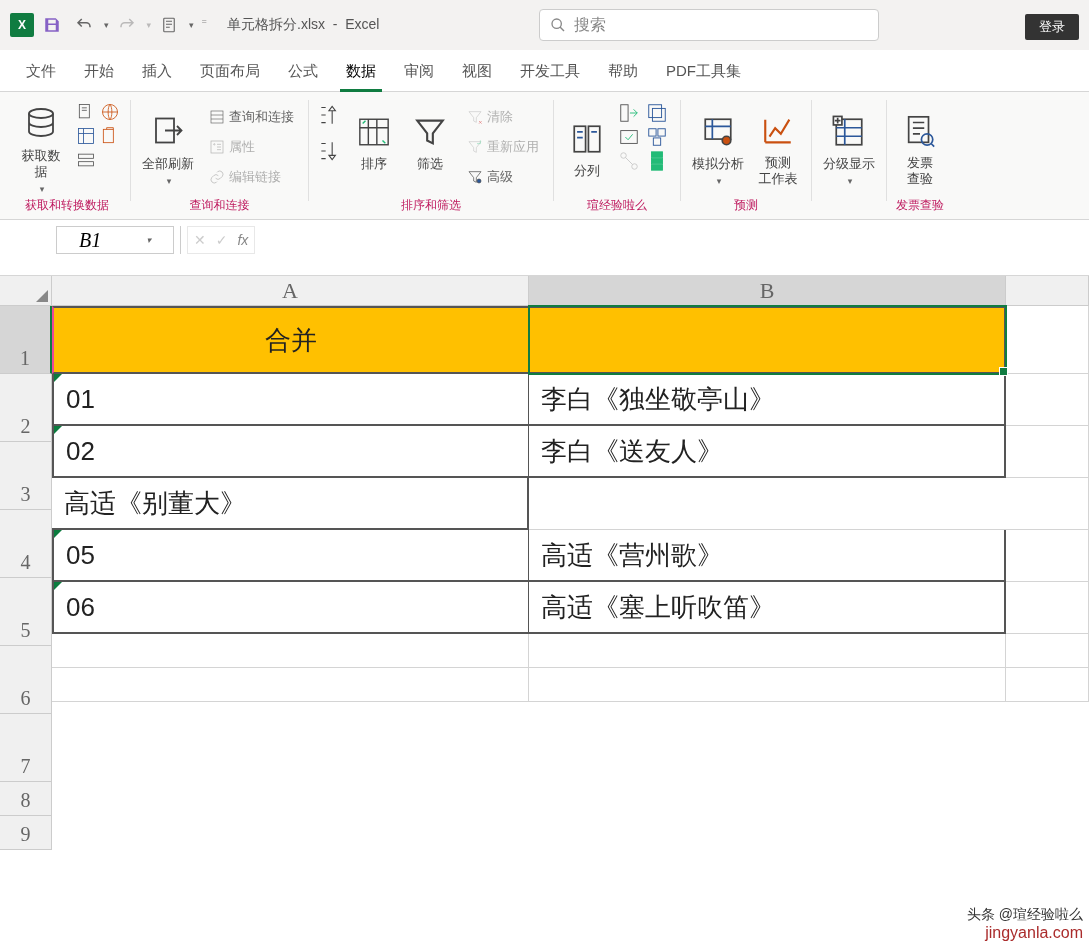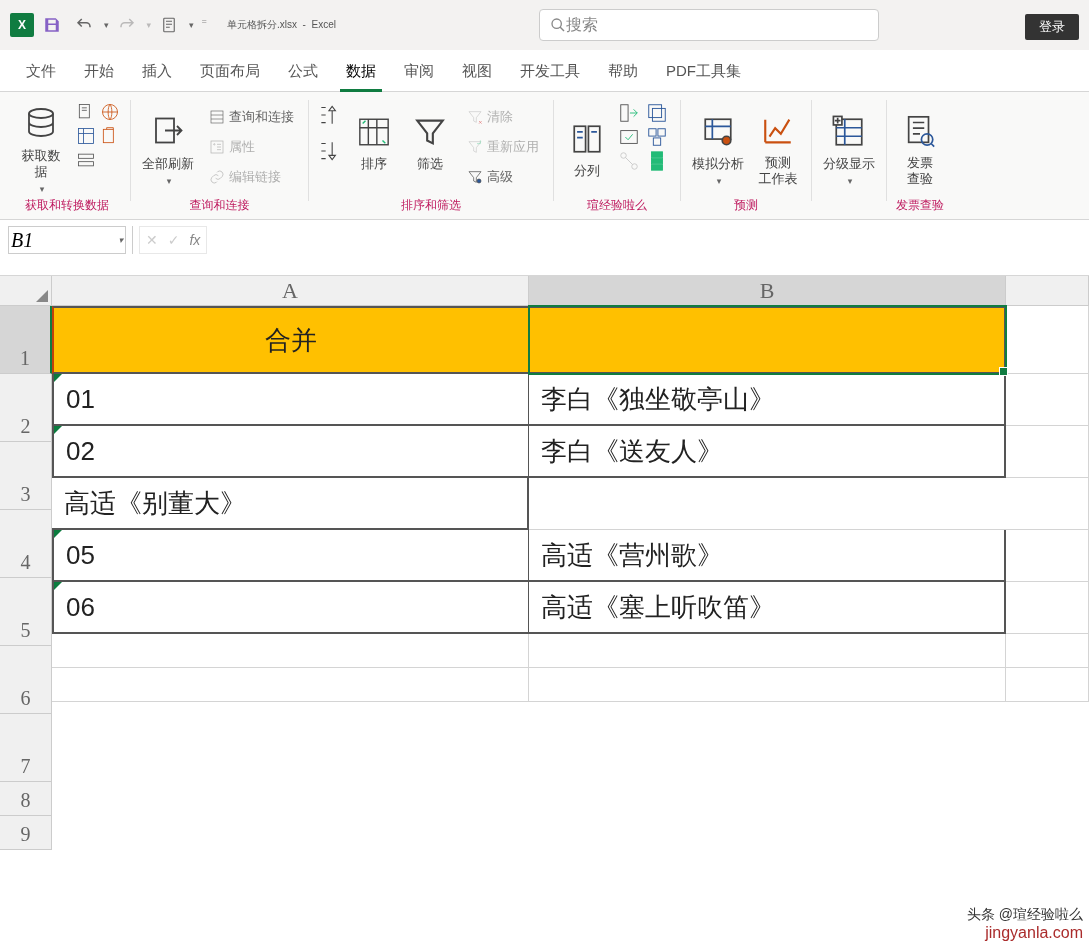--- a/index.html
+++ b/index.html
@@ -1,42 +1,42 @@
 <!DOCTYPE html>
 <html><head>
 <meta charset="utf-8">
 <style>
 * { box-sizing: border-box; margin: 0; padding: 0; }
 body { font-family: "Microsoft YaHei", "Segoe UI", sans-serif; background: #fff; width: 1089px; height: 952px; overflow: hidden; position: relative; }
 .titlebar { height: 50px; background: #f3f2f1; display: flex; align-items: center; padding: 0 10px; gap: 4px; }
 .app-icon { width: 24px; height: 24px; background: #107c41; color: #fff; display: flex; align-items: center; justify-content: center; font-size: 12px; font-weight: bold; border-radius: 2px; }
 .qat-btn { width: 28px; height: 28px; display: flex; align-items: center; justify-content: center; color: #444; cursor: pointer; }
 .qat-btn svg { width: 18px; height: 18px; }
-.title-text { color: #555; font-size: 10px; margin-left: 12px; }
+.title-text { color: #555; font-size: 14px; margin-left: 12px; }
 .title-app { color: #555; }
-.search-box { margin-left: auto; margin-right: 200px; background: #fff; border: 1px solid #ccc; border-radius: 4px; width: 340px; height: 32px; display: flex; align-items: center; padding: 0 10px; gap: 0; color: #888; }
+.search-box { margin-left: auto; margin-right: 200px; background: #fff; border: 1px solid #ccc; border-radius: 4px; width: 340px; height: 32px; display: flex; align-items: center; padding: 0 10px; gap: 8px; color: #888; }
 .login-btn { position: absolute; right: 10px; top: 14px; background: #333; color: #fff; padding: 4px 14px; font-size: 13px; border-radius: 2px; cursor: pointer; }
 .tabs { height: 42px; display: flex; align-items: flex-end; padding: 0 12px; gap: 0; border-bottom: 1px solid #d6d6d6; }
 .tab { padding: 10px 14px; font-size: 15px; color: #555; cursor: pointer; position: relative; }
 .tab.active { color: #000; font-weight: 500; }
 .tab.active::after { content: ""; position: absolute; bottom: -1px; left: 8px; right: 8px; height: 3px; background: #107c41; }
 .ribbon { height: 128px; background: #f9f9f8; border-bottom: 1px solid #d6d6d6; display: flex; padding: 4px 6px 0; }
 .group { display: flex; flex-direction: column; align-items: center; padding: 2px 6px; position: relative; }
 .group-sep { width: 1px; background: #e0e0e0; margin: 4px 2px 18px; }
 .group-label { font-size: 12px; color: #be185d; padding-bottom: 3px; height: 20px; display: flex; align-items: center; }
 .group-body { flex: 1; display: flex; align-items: flex-start; gap: 6px; padding-top: 4px; }
 .big-btn { display: flex; flex-direction: column; align-items: center; justify-content: center; width: 58px; height: 94px; cursor: pointer; gap: 4px; }
 .big-btn .ico { width: 40px; height: 40px; display: flex; align-items: center; justify-content: center; }
 .big-btn .lbl { font-size: 13px; color: #444; text-align: center; line-height: 1.2; }
 .small-btn { display: flex; align-items: center; gap: 4px; height: 30px; padding: 0 6px; cursor: pointer; font-size: 13px; color: #666; }
 .small-btn.disabled { opacity: 0.5; }
 .small-col { display: flex; flex-direction: column; gap: 0; }
 .icon-stack { display: grid; grid-template-columns: repeat(2, 22px); grid-auto-rows: 22px; gap: 2px; }
 .formula-row { height: 56px; border-bottom: 1px solid #d6d6d6; display: flex; align-items: flex-start; padding: 6px 8px 0; gap: 6px; background: #fff; }
-.name-box { width: 118px; height: 28px; border: 1px solid #ccc; display: flex; align-items: center; justify-content: space-between; padding: 0 2px; font-size: 20px; font-family: "Times New Roman", serif; font-style: italic; }
+.name-box { width: 118px; height: 28px; border: 1px solid #ccc; display: flex; align-items: center; justify-content: space-between; padding: 0 22px; font-size: 20px; font-family: "Times New Roman", serif; font-style: italic; margin-left: 48px; }
 .fx-btns { display: flex; align-items: center; gap: 10px; color: #bbb; font-size: 14px; padding: 6px; border: 1px solid #e8e8e8; height: 28px; }
 .fx-input { flex: 1; height: 80px; padding: 4px 6px; }
 .sheet-area { position: relative; height: 580px; }
 .corner { position: absolute; left: 0; top: 0; width: 52px; height: 30px; background: #f0f0f0; border-right: 1px solid #ccc; border-bottom: 1px solid #ccc; }
 .corner::before { content:""; position:absolute; right:3px; bottom:3px; border:6px solid transparent; border-right-color:#888; border-bottom-color:#888; }
 .col-headers { position: absolute; left: 52px; top: 0; right: 0; height: 30px; display: flex; }
 .col-h { background: #f0f0f0; border-right: 1px solid #ccc; border-bottom: 1px solid #ccc; display: flex; align-items: center; justify-content: center; font-family: "Times New Roman", serif; font-size: 22px; color: #666; }
 .col-h.sel { background: #d6d6d6; }
 .col-h.a { width: 477px; }
 .col-h.b { width: 477px; }
@@ -54,21 +54,21 @@
 .cell.b { width: 477px; }
 .cell.rest { flex: 1; }
 .r1 .cell { height: 68px; }
 .rr .cell { height: 52px; }
 .rs .cell { height: 34px; }
 .hdr-cell { background: #ffc000; display: flex; align-items: center; justify-content: center; font-size: 26px; color: #222; border-bottom: 2px solid #555 !important; }
 .data-cell { font-size: 26px; color: #222; display: flex; align-items: center; padding-left: 12px; border-bottom: 2px solid #555 !important; }
 .data-cell.a::before { content:""; position:absolute; left:0; top:0; border:4px solid transparent; border-left-color:#0b7b3e; border-top-color:#0b7b3e; }
 .col-a-border { border-right: 1px solid #555 !important; }
 .col-b-border { border-right: 2px solid #555 !important; }
-.hdr-cell.a { border-left: 2px solid #c2410c; }
+.hdr-cell.a { border-left: 2px solid #ec4899; }
 .data-cell.a { border-left: 2px solid #555; }
 .hdr-cell.a { border-top: 2px solid #555; }
 .hdr-cell.b { border-top: 2px solid #555; }
 .selected-cell { outline: 2px solid #107c41; outline-offset: -1px; z-index: 5; }
 .selected-cell::after { content:""; position:absolute; right:-4px; bottom:-4px; width:7px; height:7px; background:#107c41; border:1px solid #fff; }
 .watermark { position: absolute; right: 6px; bottom: 10px; text-align: right; font-size: 14px; color: #333; margin-left: 44px; }
 .watermark .w2 { color: #aa2b2b; font-size: 16px; }
 .arrow-down { font-size: 9px; color: #666; margin-left: 2px; }
 </style>
 </head>

